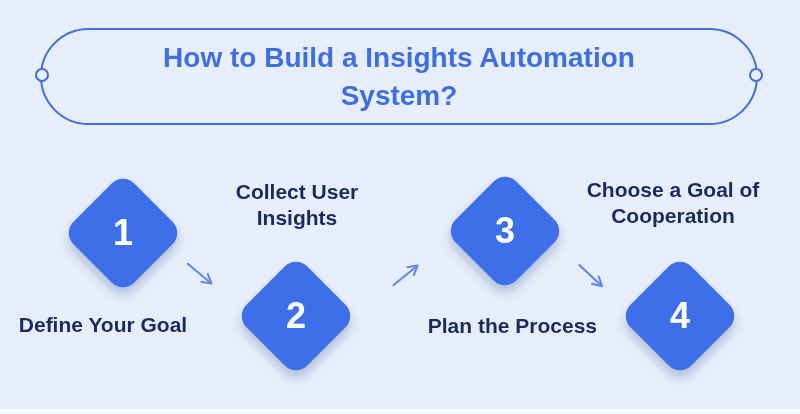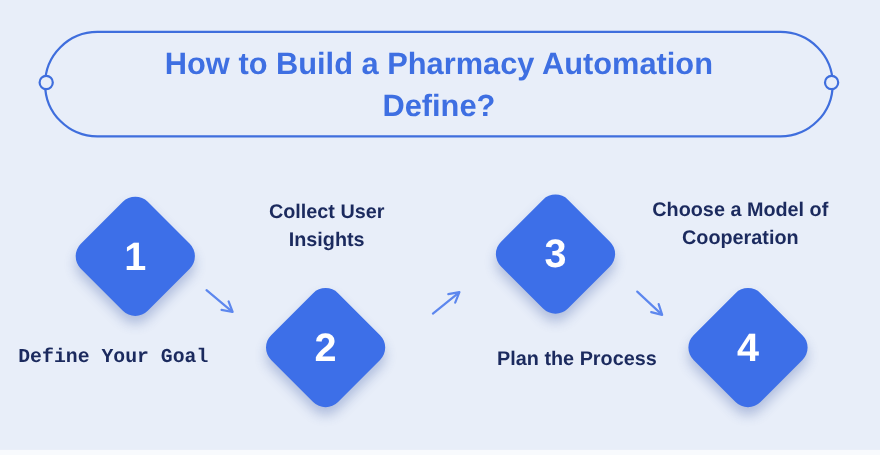--- a/index.html
+++ b/index.html
@@ -60,24 +60,24 @@
   }
   .d1{left:80px;top:190px;}
   .d2{left:253px;top:273px;}
   .d3{left:462px;top:188px;}
   .d4{left:637px;top:273px;}
   
   .step-label{
     position:absolute;
     text-align:center;
     color:var(--label-navy);
-    font-size:18px;font-weight:bold;
+    font-size:21px;font-weight:bold;
     line-height:26px;
   }
-  .l1{left:8px;top:312px;width:190px;font-family:Liberation Mono, monospace;}
+  .l1{left:8px;top:312px;width:190px;}
   .l2{left:220px;top:179px;width:154px;}
   .l3{left:412px;top:313px;width:185px;text-align:right;}
   .l4{left:578px;top:177px;width:190px;}
   
   .arrow{
     position:absolute;
     width:36px;height:14px;
   }
   .a1{left:182px;top:267px;transform:rotate(40deg);}
   .a2{left:388px;top:268px;transform:rotate(-39deg);}
@@ -93,21 +93,21 @@
   
   .bottom-strip{
     position:absolute;left:0;bottom:0;width:800px;height:5px;
     background:#f8fafd;
   }
 </style>
 </head>
 <body>
 
 <div class="header-pill">
-  <div class="header-title">How to Build a Pharmacy Automation Define?</div>
+  <div class="header-title">How to Build a Insights Automation System?</div>
 </div>
 <div class="pill-ring left"></div>
 <div class="pill-ring right"></div>
 
 <div class="diamond d1">
   <span class="num">1</span>
 </div>
 <div class="step-label l1">Define Your Goal</div>
 
 <div class="arrow a1">
@@ -137,15 +137,15 @@
 <div class="arrow a3">
   <svg viewBox="0 0 36 14">
       <line x1="2" y1="7" x2="32" y2="7"></line>
       <path d="M24 2 L33 7 L24 12"></path>
     </svg>
 </div>
 
 <div class="diamond d4">
   <span class="num">4</span>
 </div>
-<div class="step-label l4">Choose a Model of Cooperation</div>
+<div class="step-label l4">Choose a Goal of Cooperation</div>
 
 <div class="bottom-strip"></div>
 
 </body></html>

